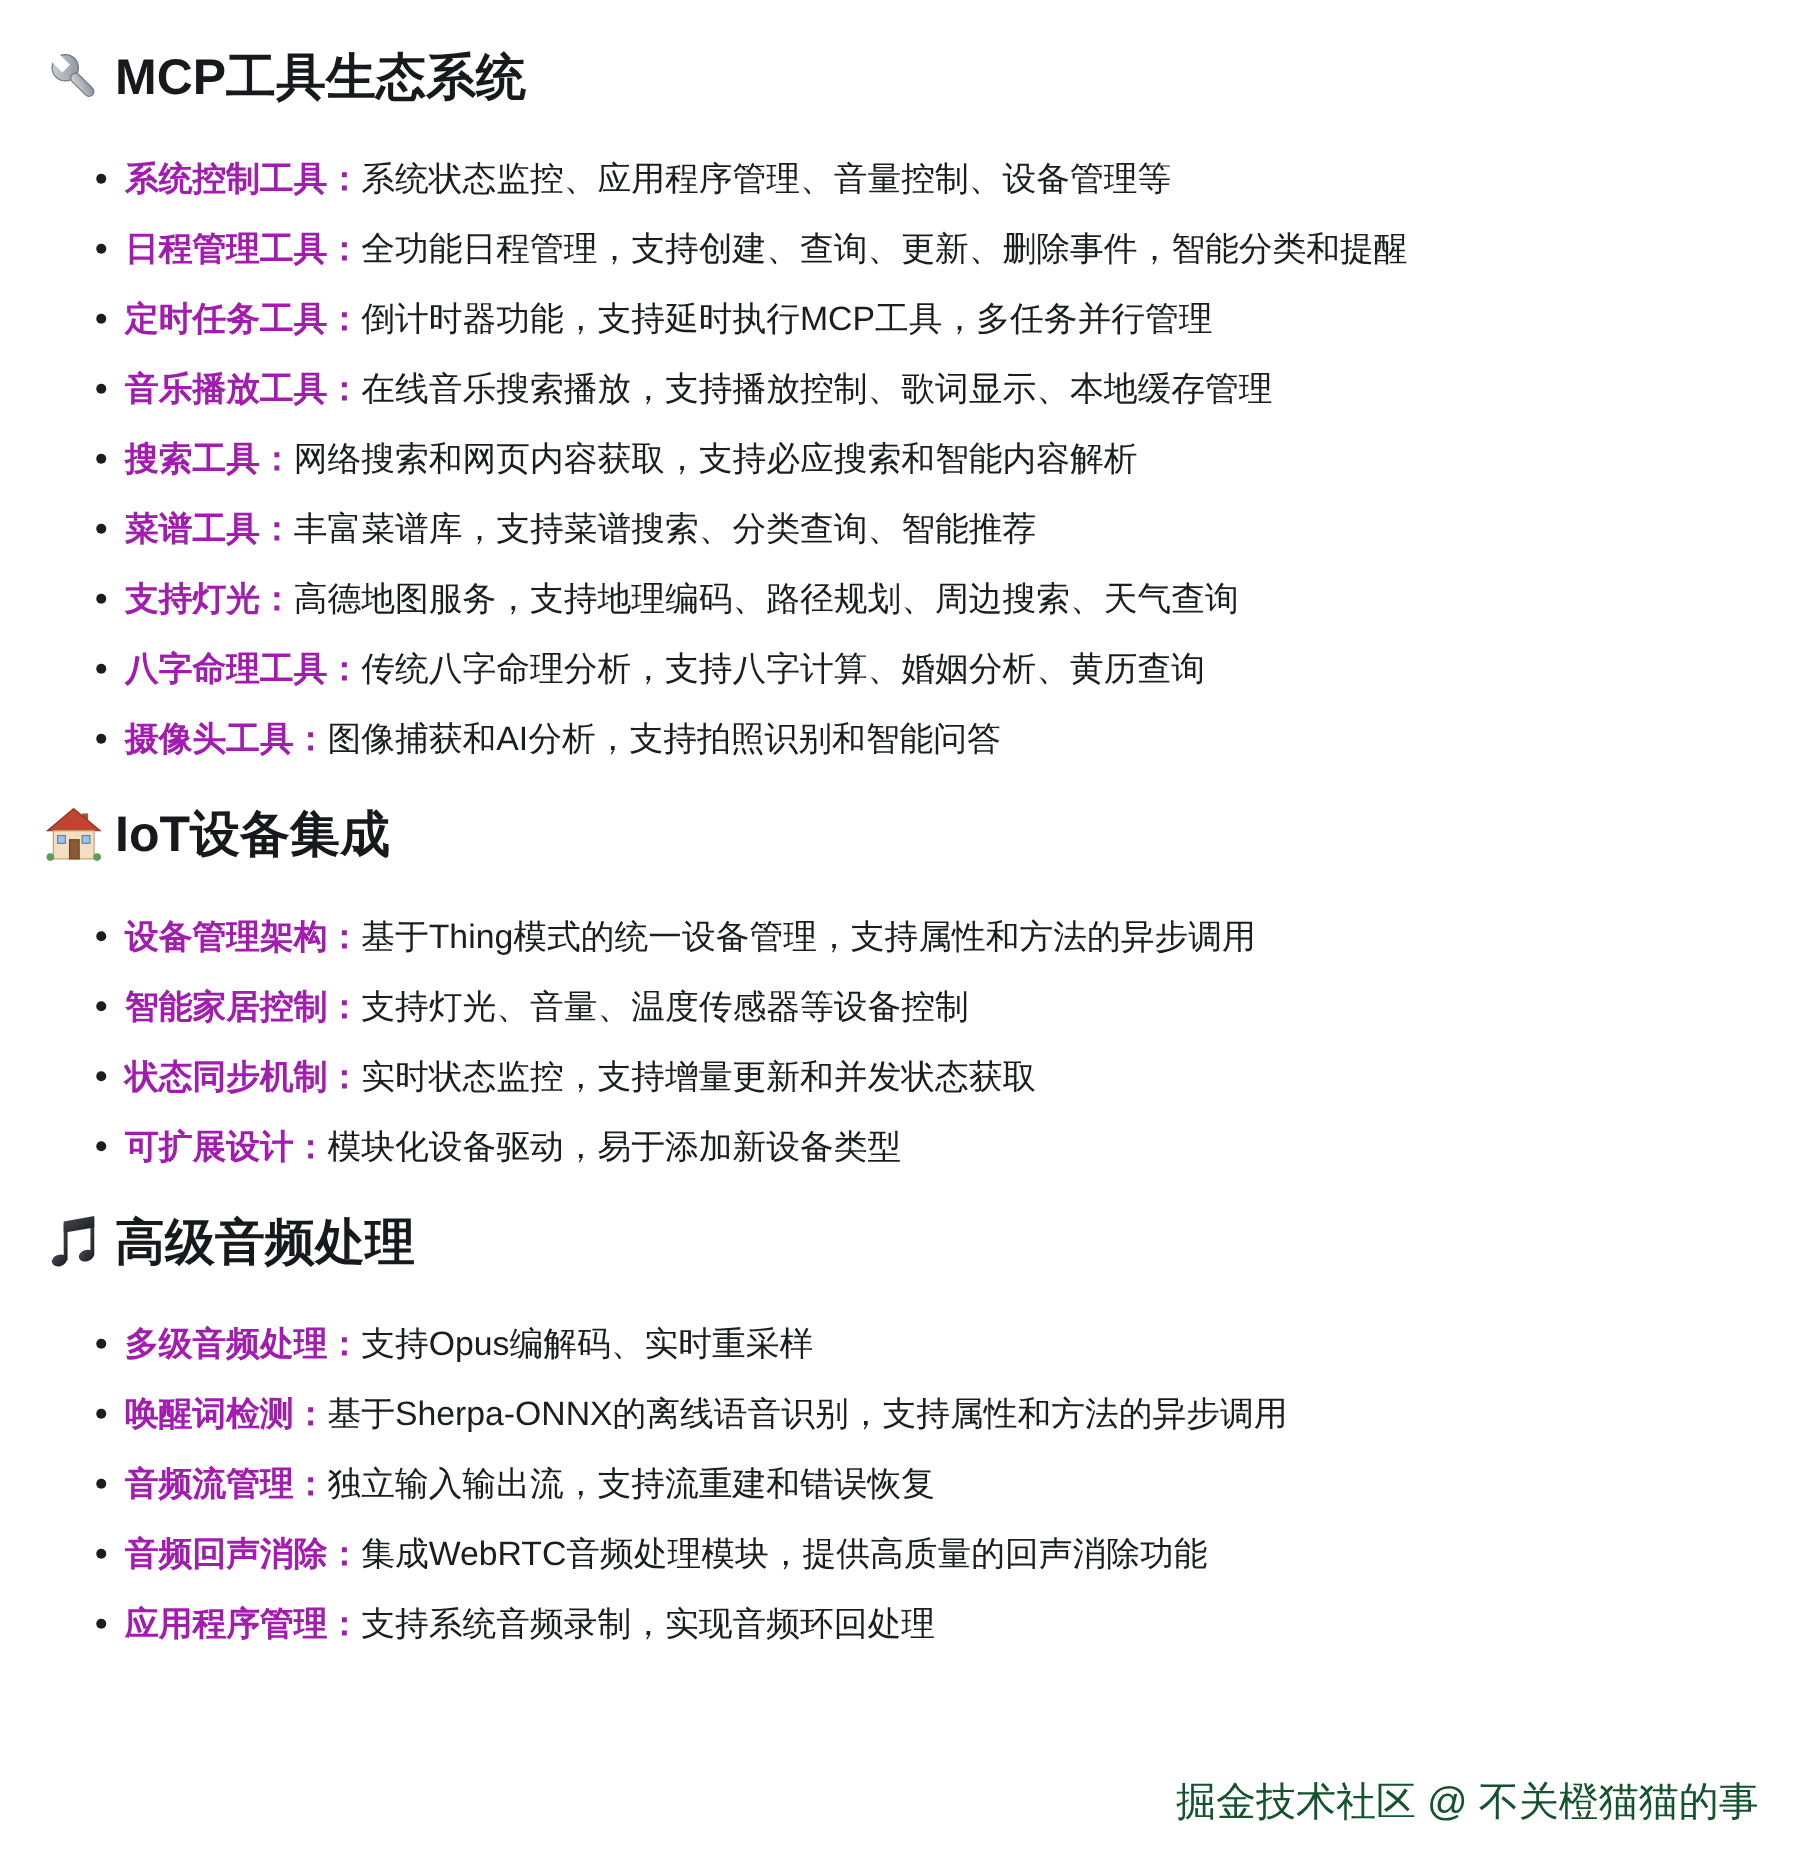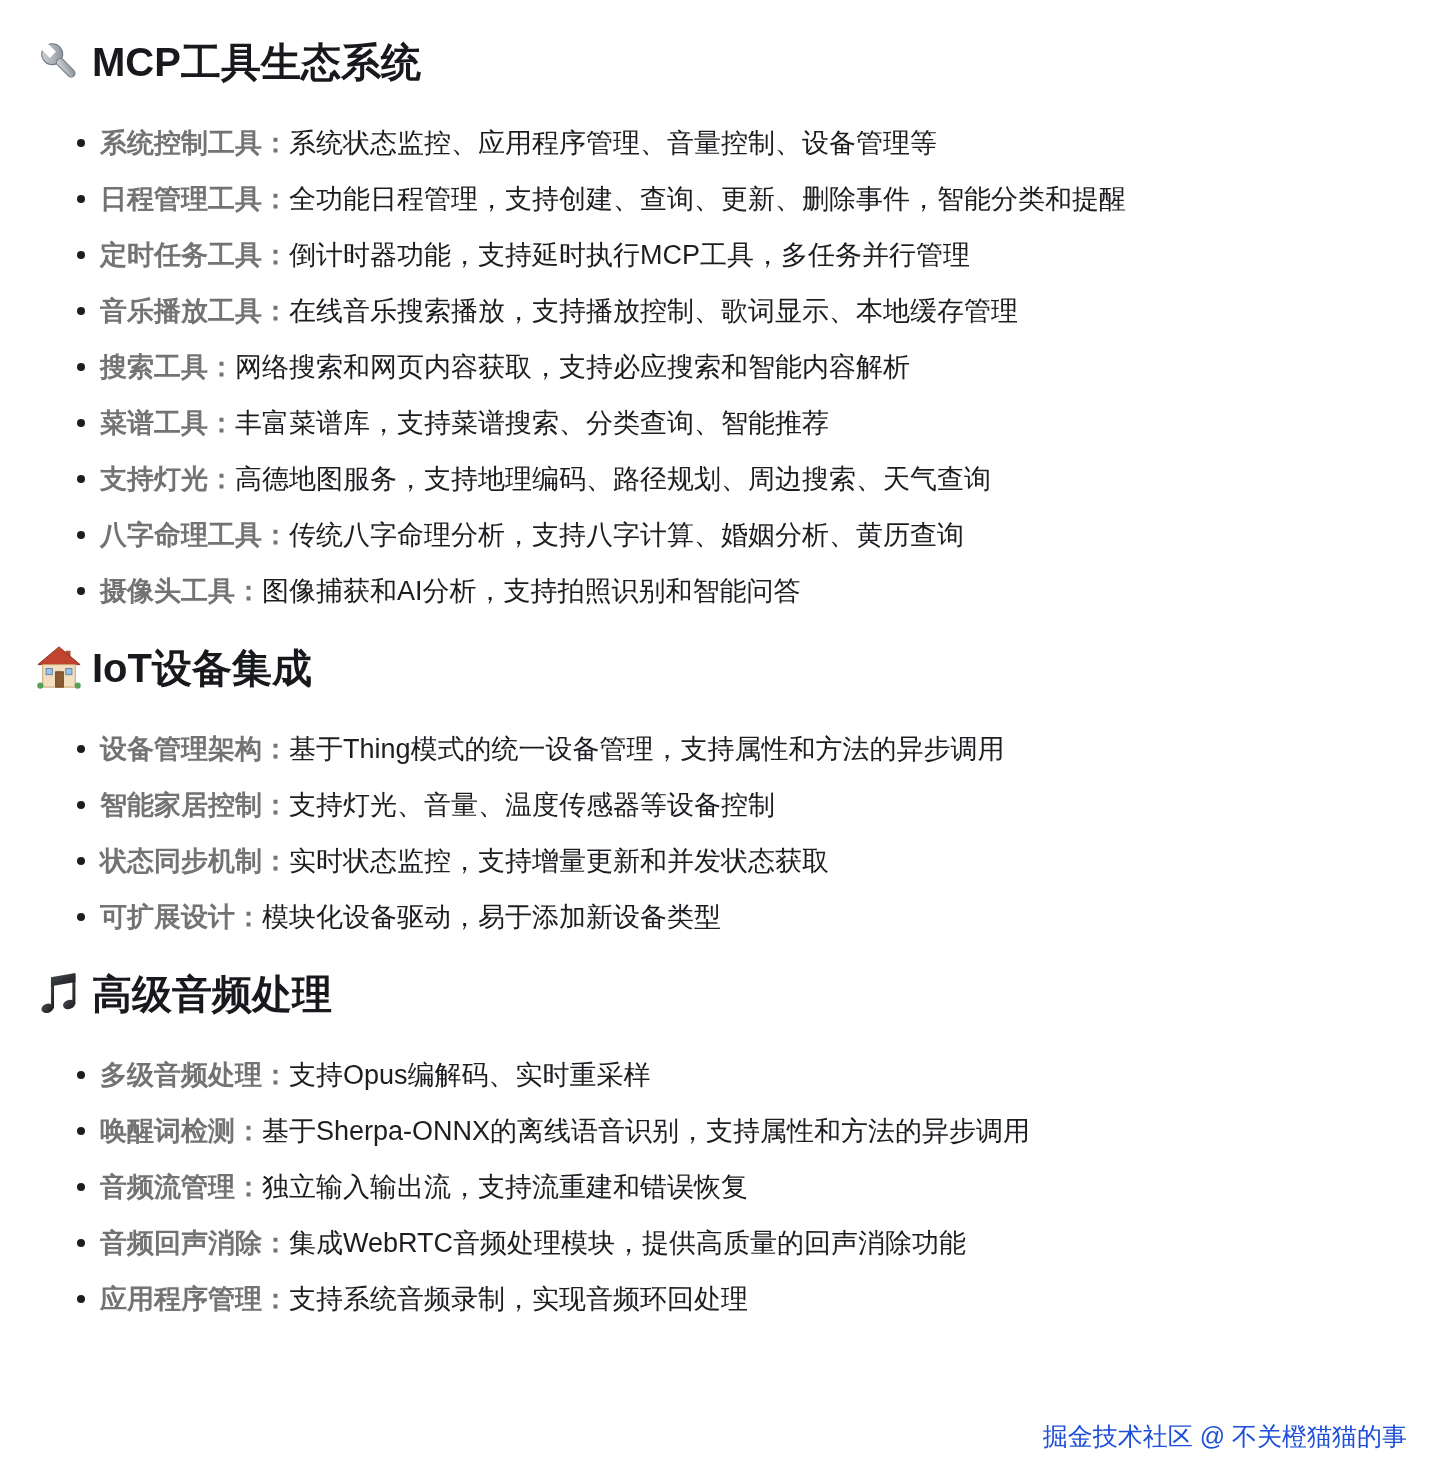--- a/index.html
+++ b/index.html
@@ -32,27 +32,27 @@
     margin: 0 0 22px 0;
     padding-left: 23px;
     color: #1b1d20;
   }
   ul.bullet-list li::before {
     content: "";
     position: absolute; left: 0; top: 13px;
     width: 8px; height: 8px; border-radius: 50%;
     background: #1b1d20;
   }
-  ul.bullet-list li strong { font-weight: 700; color: #737373; }
+  ul.bullet-list li strong { font-weight: 700; color: #a21caf; }
 
   .watermark {
     position: absolute;
     right: 33px; top: 1420px;
-    font-size: 25px;
-    color: #1d4ed8;
+    font-size: 32px;
+    color: #14532d;
     text-shadow: 2px 2px 0 #ffffff;
     white-space: nowrap;
   }
 </style>
 </head>
 <body>
 
 <div class="content">
 
   <section class="section">

